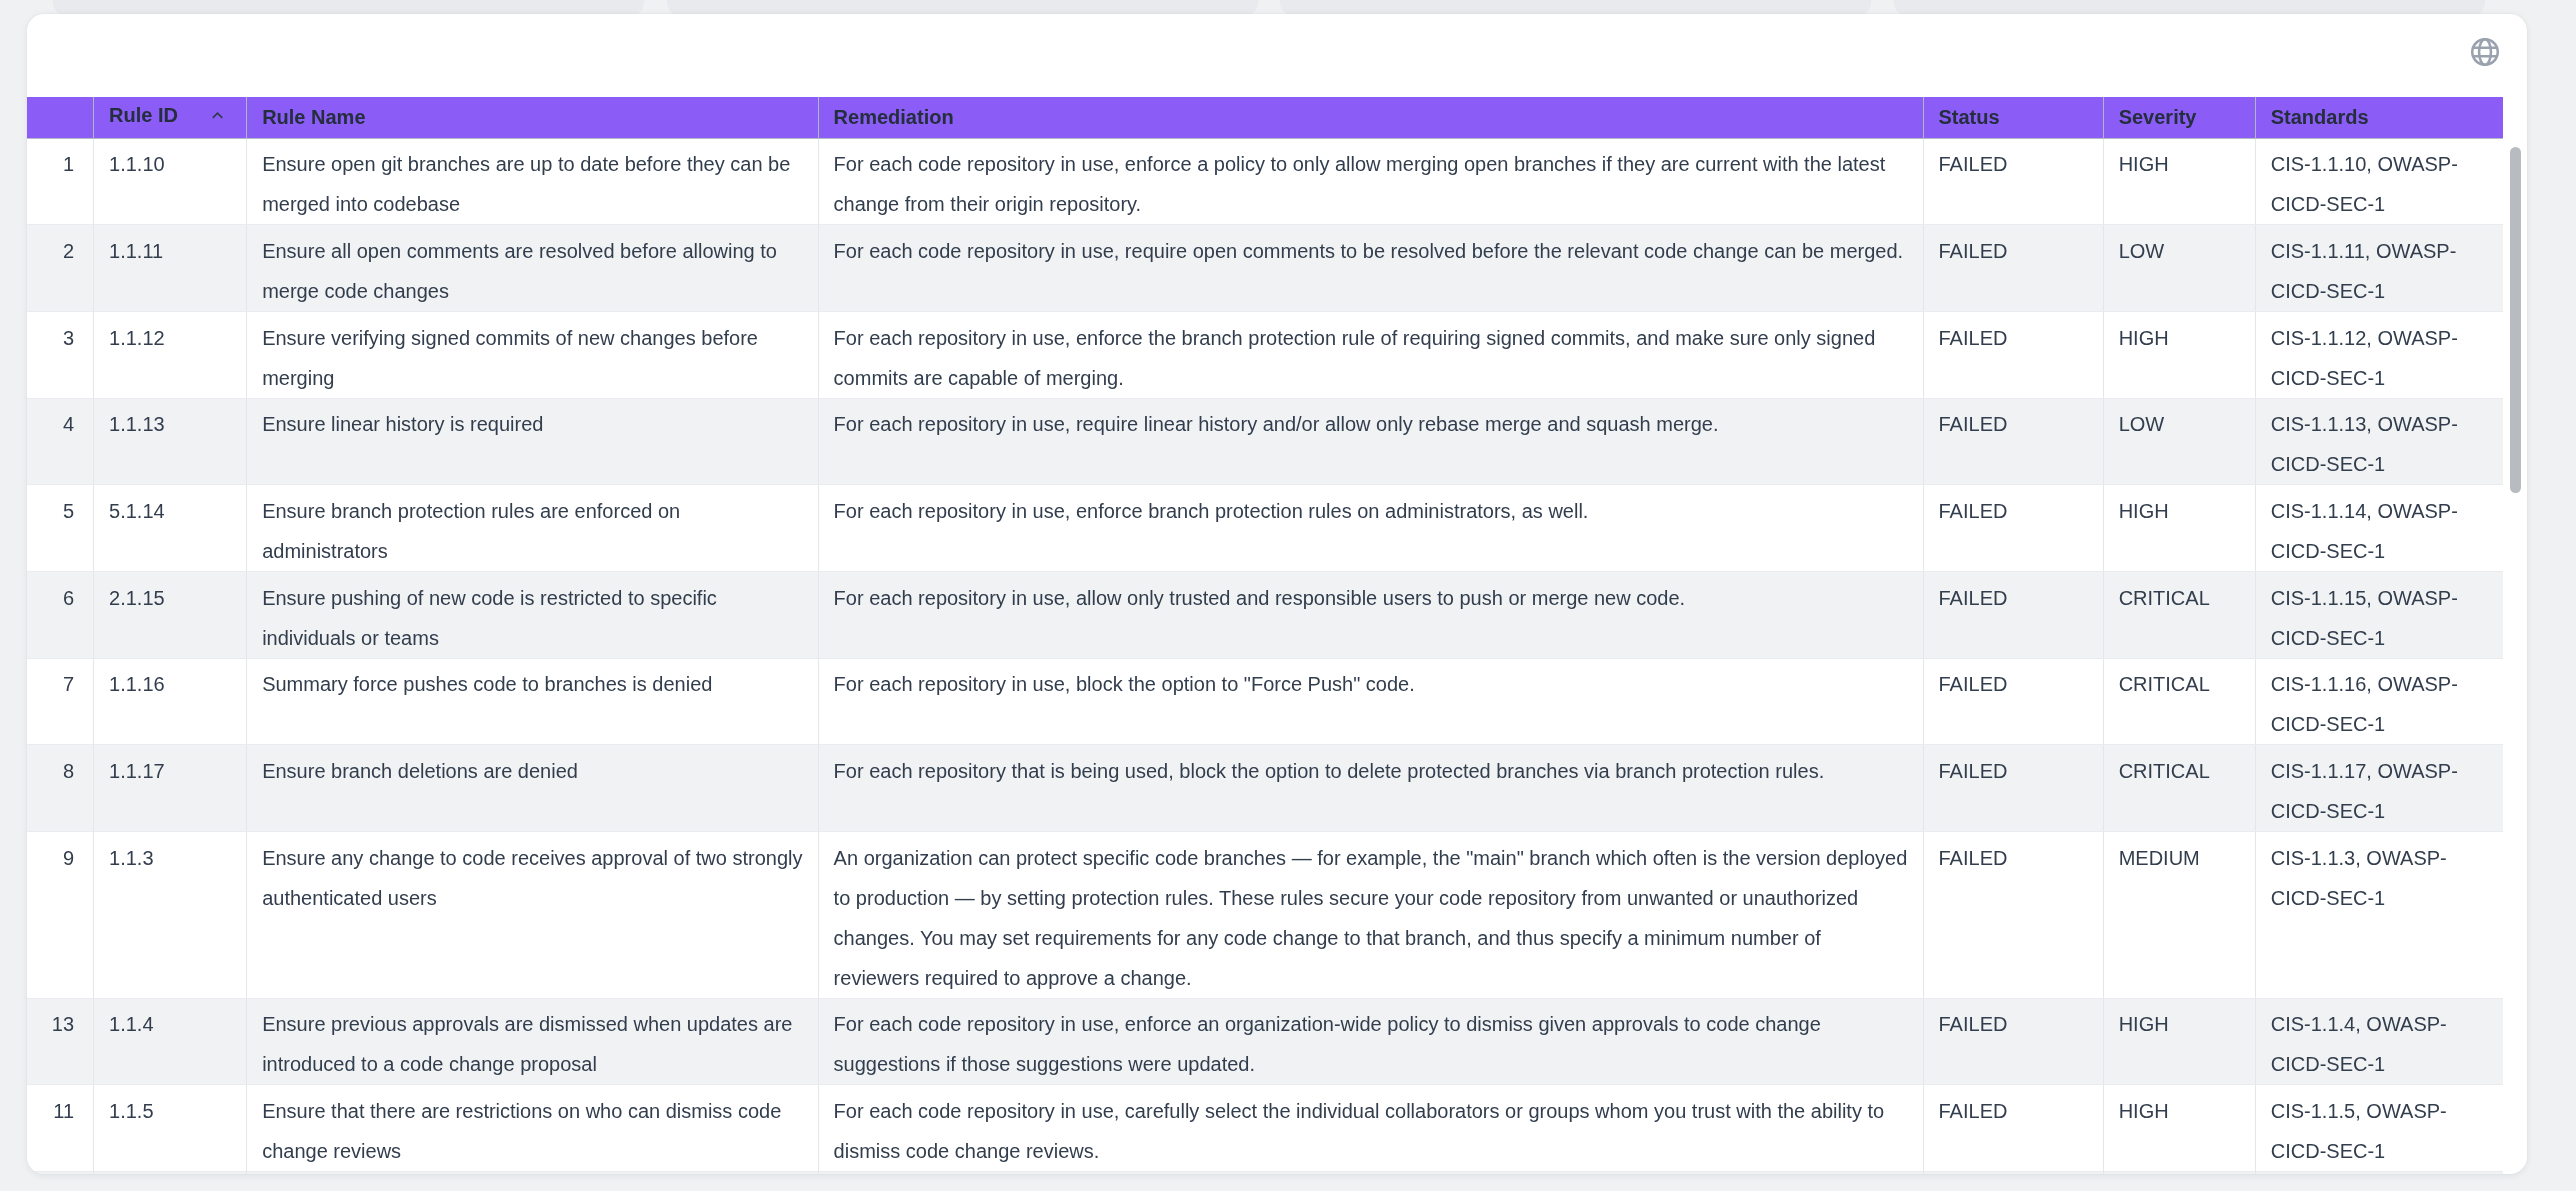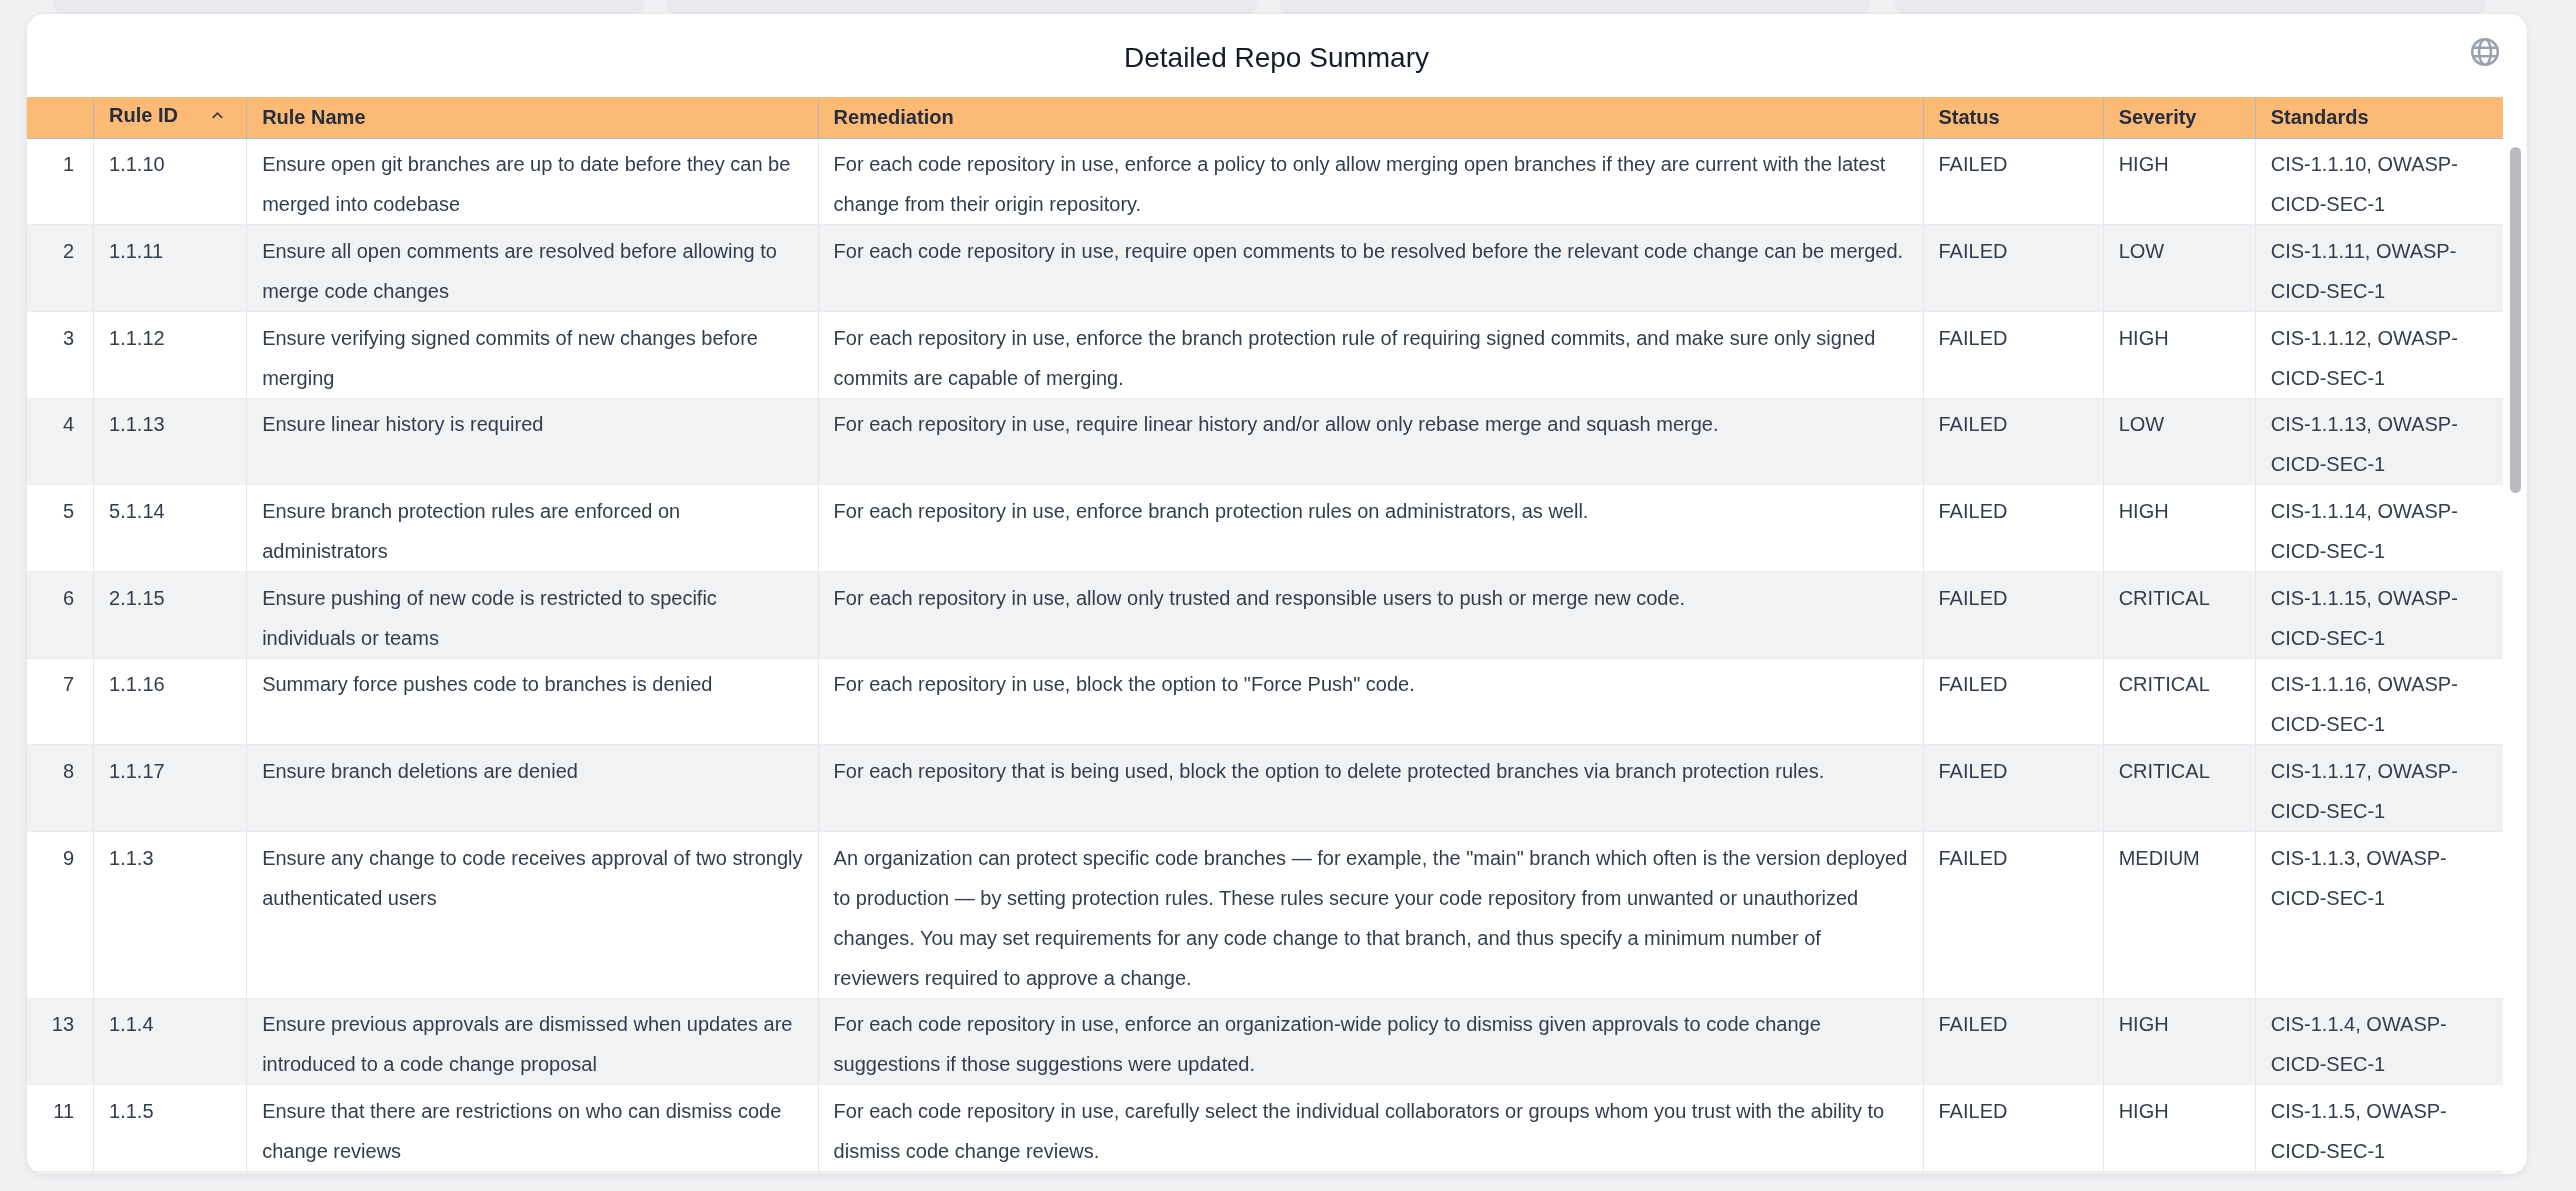--- a/index.html
+++ b/index.html
@@ -32,21 +32,21 @@
     display:flex; align-items:center; justify-content:center;
   }
   table {
     position:absolute; top:83px; left:0; width:2476px;
     border-collapse:collapse; table-layout:fixed;
   }
   col.c-num{width:67px;} col.c-id{width:153px;} col.c-name{width:571px;}
   col.c-rem{width:1104px;} col.c-status{width:180px;} col.c-sev{width:152px;}
   col.c-std{width:247px;}
   thead th {
-    background:#fdba74; height:41px;
+    background:#8b5cf6; height:41px;
     font-size:20px; font-weight:700; color:#242e3d; text-align:left;
     padding:0 15px; vertical-align:middle;
     border-right:0.9px solid #aeb9c6; border-bottom:1.9px solid #b2bcc8;
     white-space:nowrap;
   }
   thead th:last-child { border-right:none; }
   .sort-icon { vertical-align:-2.8px; margin-left:30px; color:#2f3a49; }
   tbody tr { height:80px; background:#ffffff; }
   tbody tr:nth-child(even) { background:#f0f2f3; }
   tbody tr:nth-child(9) { height:161px; }
@@ -65,21 +65,20 @@
 </style>
 </head>
 <body>
 
 <div class="bg-remnant" style="left:53px"></div>
 <div class="bg-remnant" style="left:667px"></div>
 <div class="bg-remnant" style="left:1280px"></div>
 <div class="bg-remnant" style="left:1894px"></div>
 
 <div class="card">
-  <h1 class="card-title">Detailed Repo Summary</h1>
 
   <button class="globe-btn">
     <span style="display:flex">
       <svg width="34" height="34" viewBox="0 0 24 24" fill="none" stroke="currentColor" stroke-width="1.8">
         <circle cx="12" cy="12" r="9"></circle>
         <ellipse cx="12" cy="12" rx="4.2" ry="9"></ellipse>
         <path d="M3.6 9h16.8M3.6 15h16.8"></path>
       </svg>
     </span>
   </button>

